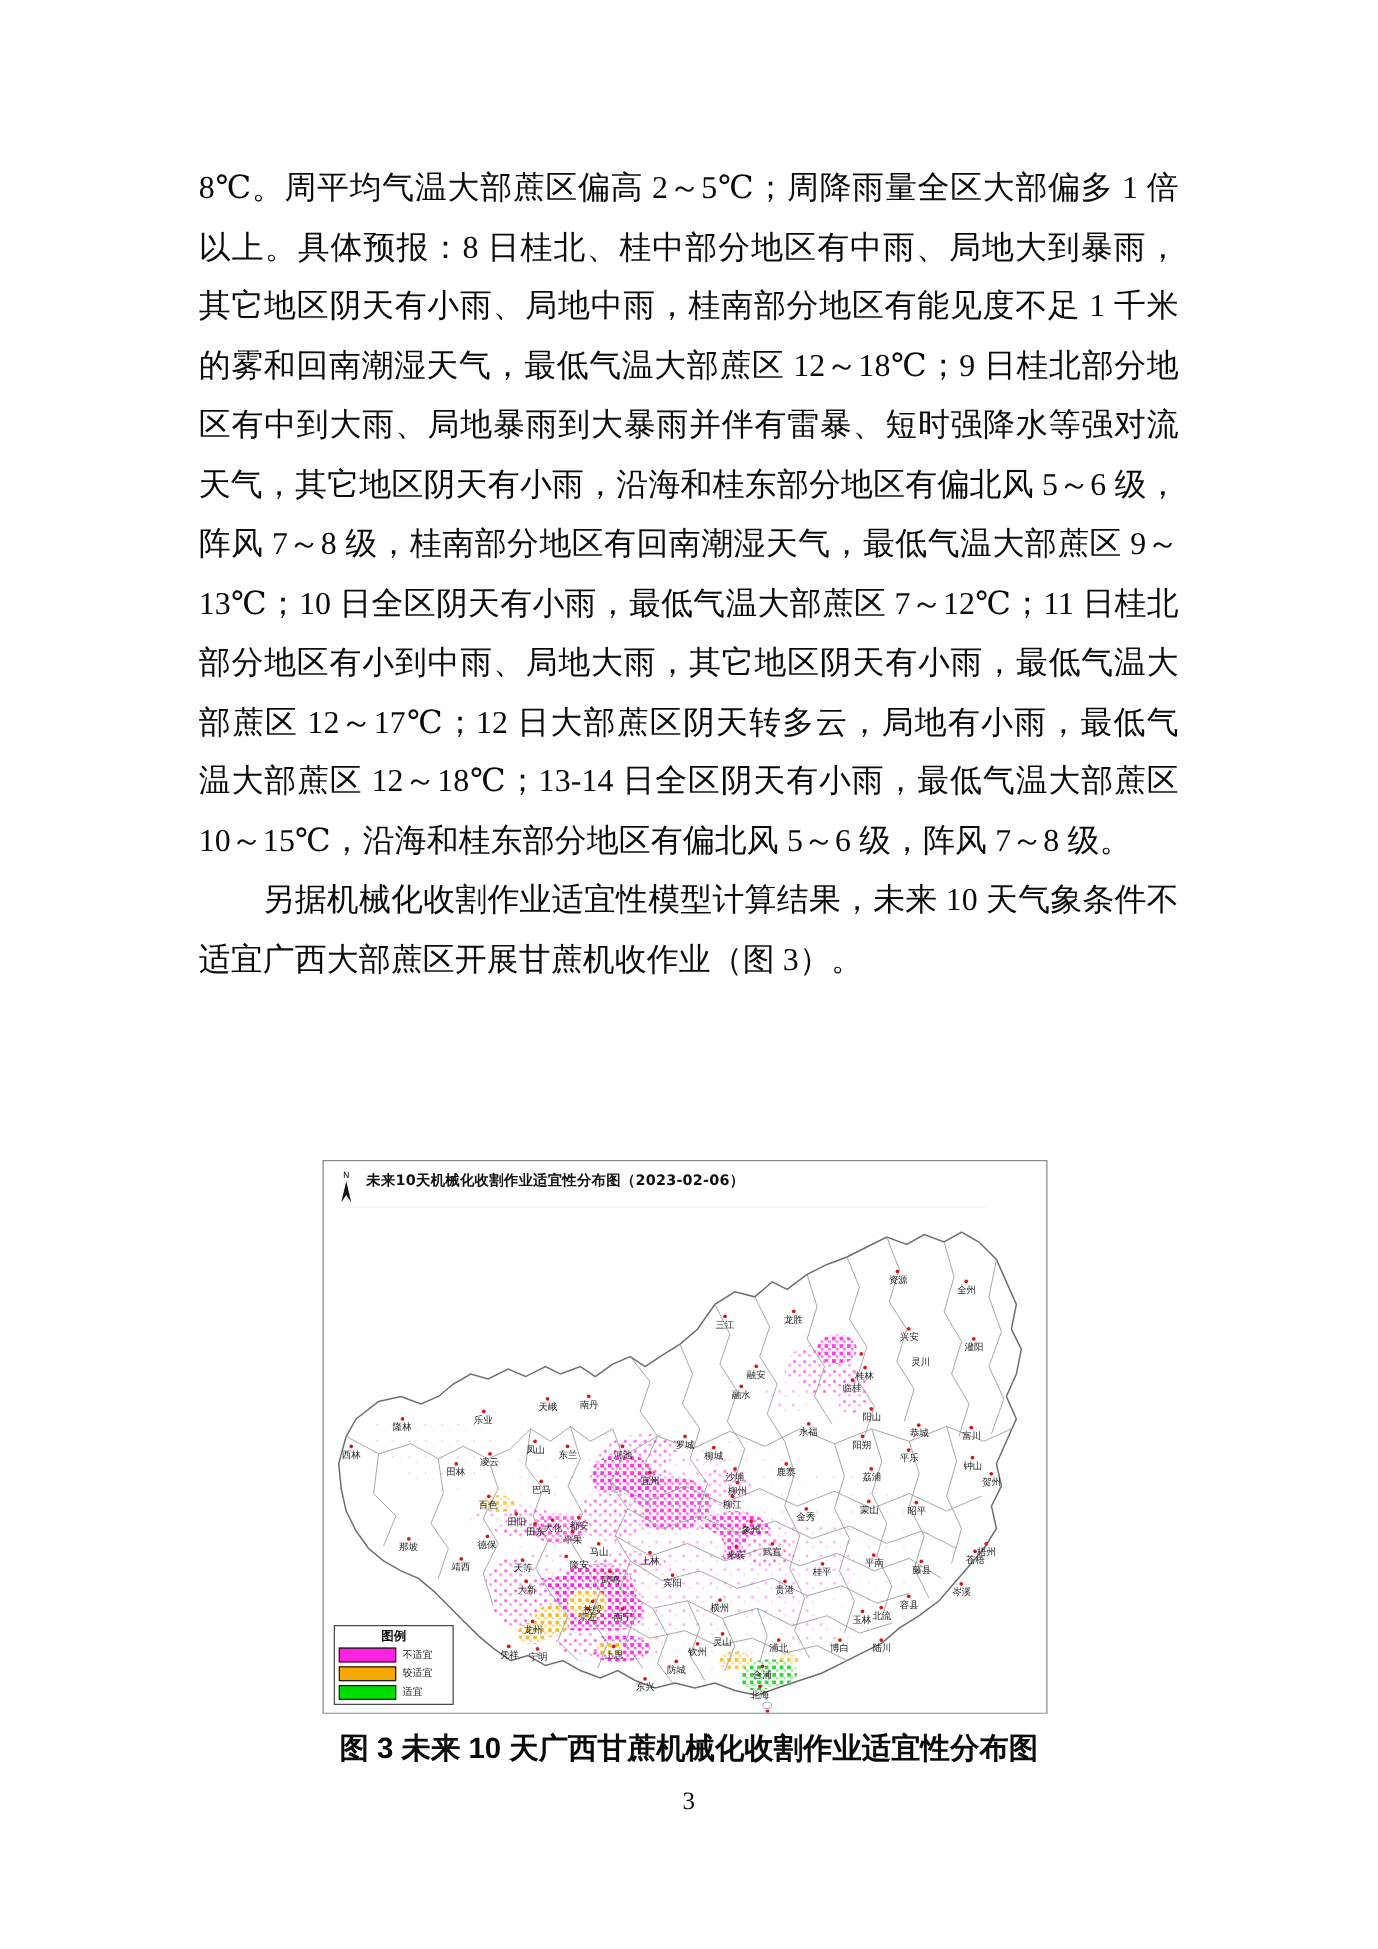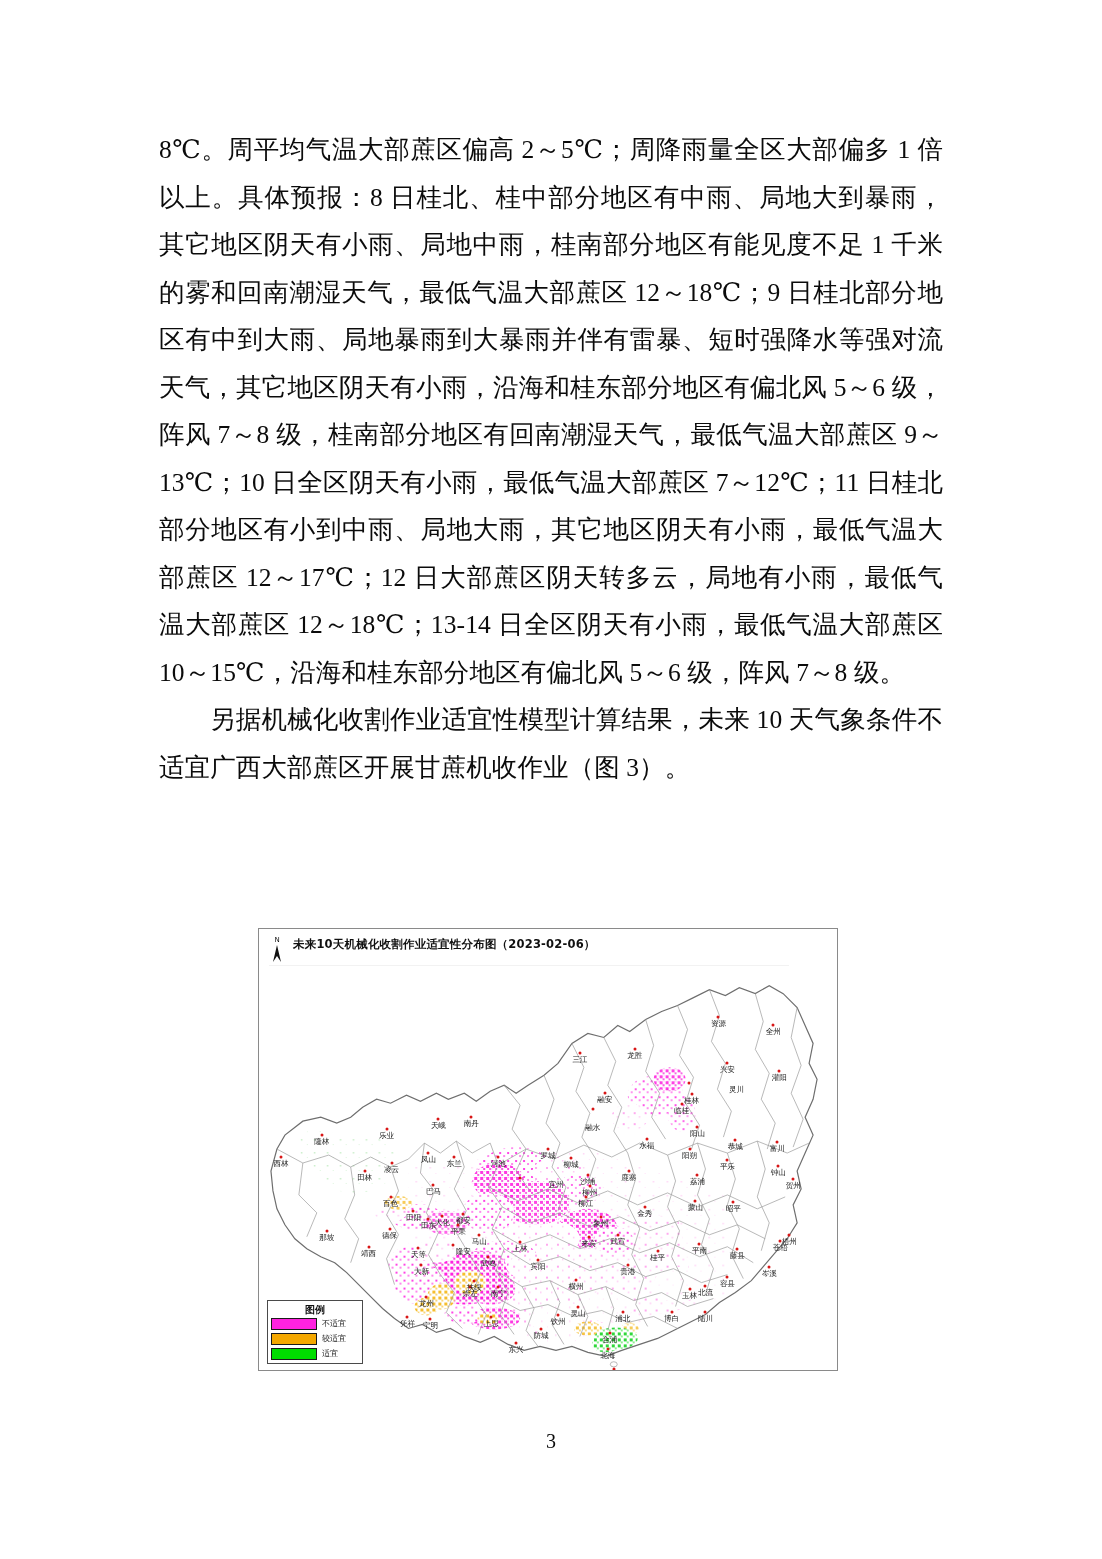--- a/index.html
+++ b/index.html
@@ -423,27 +423,27 @@
             <span class="city-lab" style="left: 74.3103%; top: calc(28.642% + 2px); margin-left: 48px;">灵川</span>
             <span class="city-dot" style="left: 74.8276%; top: 31.358%;"></span>
             <span class="city-lab" style="left: 74.8276%; top: calc(31.358% + 2px);">桂林</span>
             <span class="city-dot" style="left: 73.1034%; top: 33.8272%;"></span>
             <span class="city-lab" style="left: 73.1034%; top: calc(33.8272% + 2px);">临桂</span>
             <span class="city-dot" style="left: 75.8621%; top: 39.5062%;"></span>
             <span class="city-lab" style="left: 75.8621%; top: calc(39.5062% + 2px);">阳山</span>
             <span class="city-dot" style="left: 59.8276%; top: 31.1111%;"></span>
             <span class="city-lab" style="left: 59.8276%; top: calc(31.1111% + 2px);">融安</span>
             <span class="city-dot" style="left: 57.7586%; top: 35.0617%;"></span>
-            <span class="city-lab" style="left: 57.7586%; top: calc(35.0617% + 2px); margin-top: 12px;">融水</span>
+            <span class="city-lab" style="left: 57.7586%; top: calc(35.0617% + 2px);">融水</span>
             <span class="city-dot" style="left: 67.069%; top: 42.4691%;"></span>
             <span class="city-lab" style="left: 67.069%; top: calc(42.4691% + 2px);">永福</span>
             <span class="city-dot" style="left: 50%; top: 44.9383%;"></span>
             <span class="city-lab" style="left: 50%; top: calc(44.9383% + 2px);">罗城</span>
             <span class="city-dot" style="left: 45.1724%; top: 52.0988%;"></span>
-            <span class="city-lab" style="left: 45.1724%; top: calc(52.0988% + 2px); margin-left: 36px;">宜州</span>
+            <span class="city-lab" style="left: 45.1724%; top: calc(52.0988% + 2px);">宜州</span>
             <span class="city-dot" style="left: 53.9655%; top: 47.1605%;"></span>
             <span class="city-lab" style="left: 53.9655%; top: calc(47.1605% + 2px);">柳城</span>
             <span class="city-dot" style="left: 56.8966%; top: 51.358%;"></span>
             <span class="city-lab" style="left: 56.8966%; top: calc(51.358% + 2px);">沙埔</span>
             <span class="city-dot" style="left: 57.2414%; top: 54.0741%;"></span>
             <span class="city-lab" style="left: 57.2414%; top: calc(54.0741% + 2px);">柳州</span>
             <span class="city-dot" style="left: 56.5517%; top: 56.7901%;"></span>
             <span class="city-lab" style="left: 56.5517%; top: calc(56.7901% + 2px);">柳江</span>
             <span class="city-dot" style="left: 63.9655%; top: 50.3704%;"></span>
             <span class="city-lab" style="left: 63.9655%; top: calc(50.3704% + 2px);">鹿寨</span>
@@ -597,16 +597,17 @@
         </div>
         <div class="legend-row">
           <span class="legend-swatch" style="background:#00DD00;"></span>
           <span class="legend-label">适宜</span>
         </div>
       </div>
 
     </div>
   </div>
 
+  <div class="fig-caption">图 3  未来 10 天广西甘蔗机械化收割作业适宜性分布图</div>
 
   <div class="page-no">3</div>
 
 </div>
 
 </body></html>

